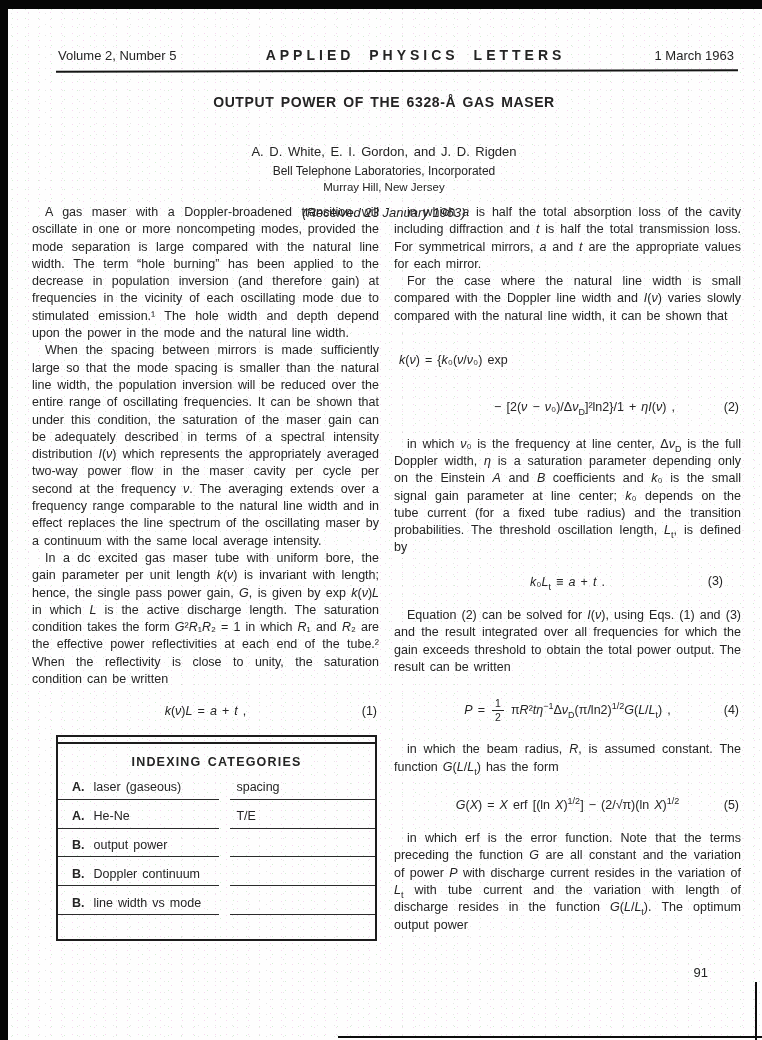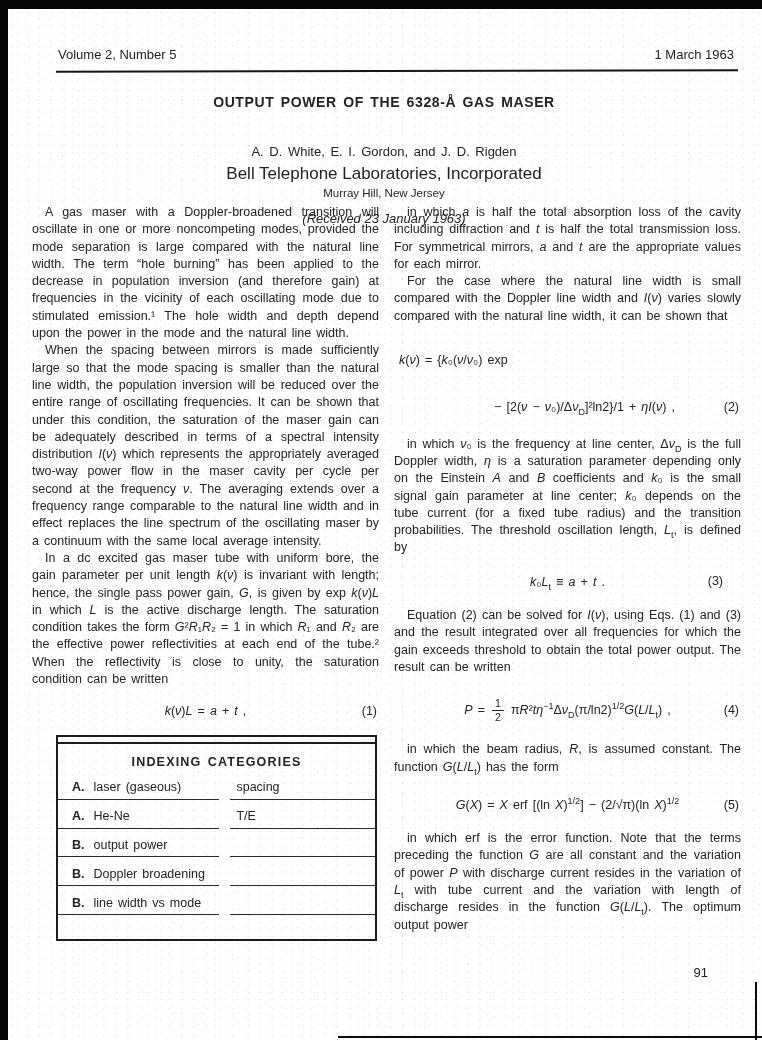--- a/index.html
+++ b/index.html
@@ -20,21 +20,21 @@
   .edge-bottom{position:absolute;bottom:2px;left:338px;right:0;height:2px;background:#0c0c0c;}
   .edge-right-low{position:absolute;right:5px;bottom:0;width:2px;height:58px;background:#0c0c0c;}
 
   .header{position:absolute;top:47px;left:58px;right:28px;display:flex;justify-content:space-between;align-items:baseline;font-size:13px;}
   .header .journal{font-weight:bold;font-size:14px;letter-spacing:4px;word-spacing:7px;}
   .rule{position:absolute;top:70px;left:56px;right:24px;height:2px;background:#151515;transform:rotate(-0.12deg);}
 
   .titleblock{position:absolute;top:94px;left:32px;right:26px;text-align:center;}
   .title{font-size:14px;font-weight:bold;letter-spacing:0.6px;word-spacing:2px;}
   .authors{margin-top:34px;font-size:13px;word-spacing:2px;}
-  .affil{margin-top:5px;font-size:17px;}
+  .affil{margin-top:5px;font-size:12px;}
   .loc{margin-top:3px;font-size:11.5px;}
   .received{margin-top:12px;font-size:13px;font-style:italic;}
 
   .columns{position:absolute;top:204px;left:32px;display:flex;gap:15px;}
   .col{width:347px;font-size:12.5px;line-height:17.3px;text-align:justify;word-spacing:1.6px;}
   .col p{margin:0;text-indent:13px;}
   sup{font-size:9px;line-height:0;}
   sub{font-size:9px;line-height:0;}
 
   .eq{position:relative;text-align:center;}
@@ -66,20 +66,21 @@
 <body>
 
 <div class="page">
   <div class="edge-top"></div>
   <div class="edge-left"></div>
   <div class="edge-bottom"></div>
   <div class="edge-right-low"></div>
 
   <div class="header">
     <span>Volume 2, Number 5</span>
+    <span class="journal">APPLIED PHYSICS LETTERS</span>
     <span>1 March 1963</span>
   </div>
   <div class="rule"></div>
 
   <div class="titleblock">
     <div class="title">OUTPUT POWER OF THE 6328-Å GAS MASER</div>
     <div class="authors">A. D. White, E. I. Gordon, and J. D. Rigden</div>
     <div class="affil">Bell Telephone Laboratories, Incorporated</div>
     <div class="loc">Murray Hill, New Jersey</div>
     <div class="received">(Received 23 January 1963)</div>
@@ -121,21 +122,21 @@
           <div class="idx-cell-left">
             <span class="idx-label">B.</span>
             <span>output power</span>
           </div>
           <div class="idx-cell-right"></div>
         </div>
 
         <div class="idx-row">
           <div class="idx-cell-left">
             <span class="idx-label">B.</span>
-            <span>Doppler broadening</span>
+            <span>Doppler continuum</span>
           </div>
           <div class="idx-cell-right"></div>
         </div>
 
         <div class="idx-row">
           <div class="idx-cell-left">
             <span class="idx-label">B.</span>
             <span>line width vs mode</span>
           </div>
           <div class="idx-cell-right"></div>

